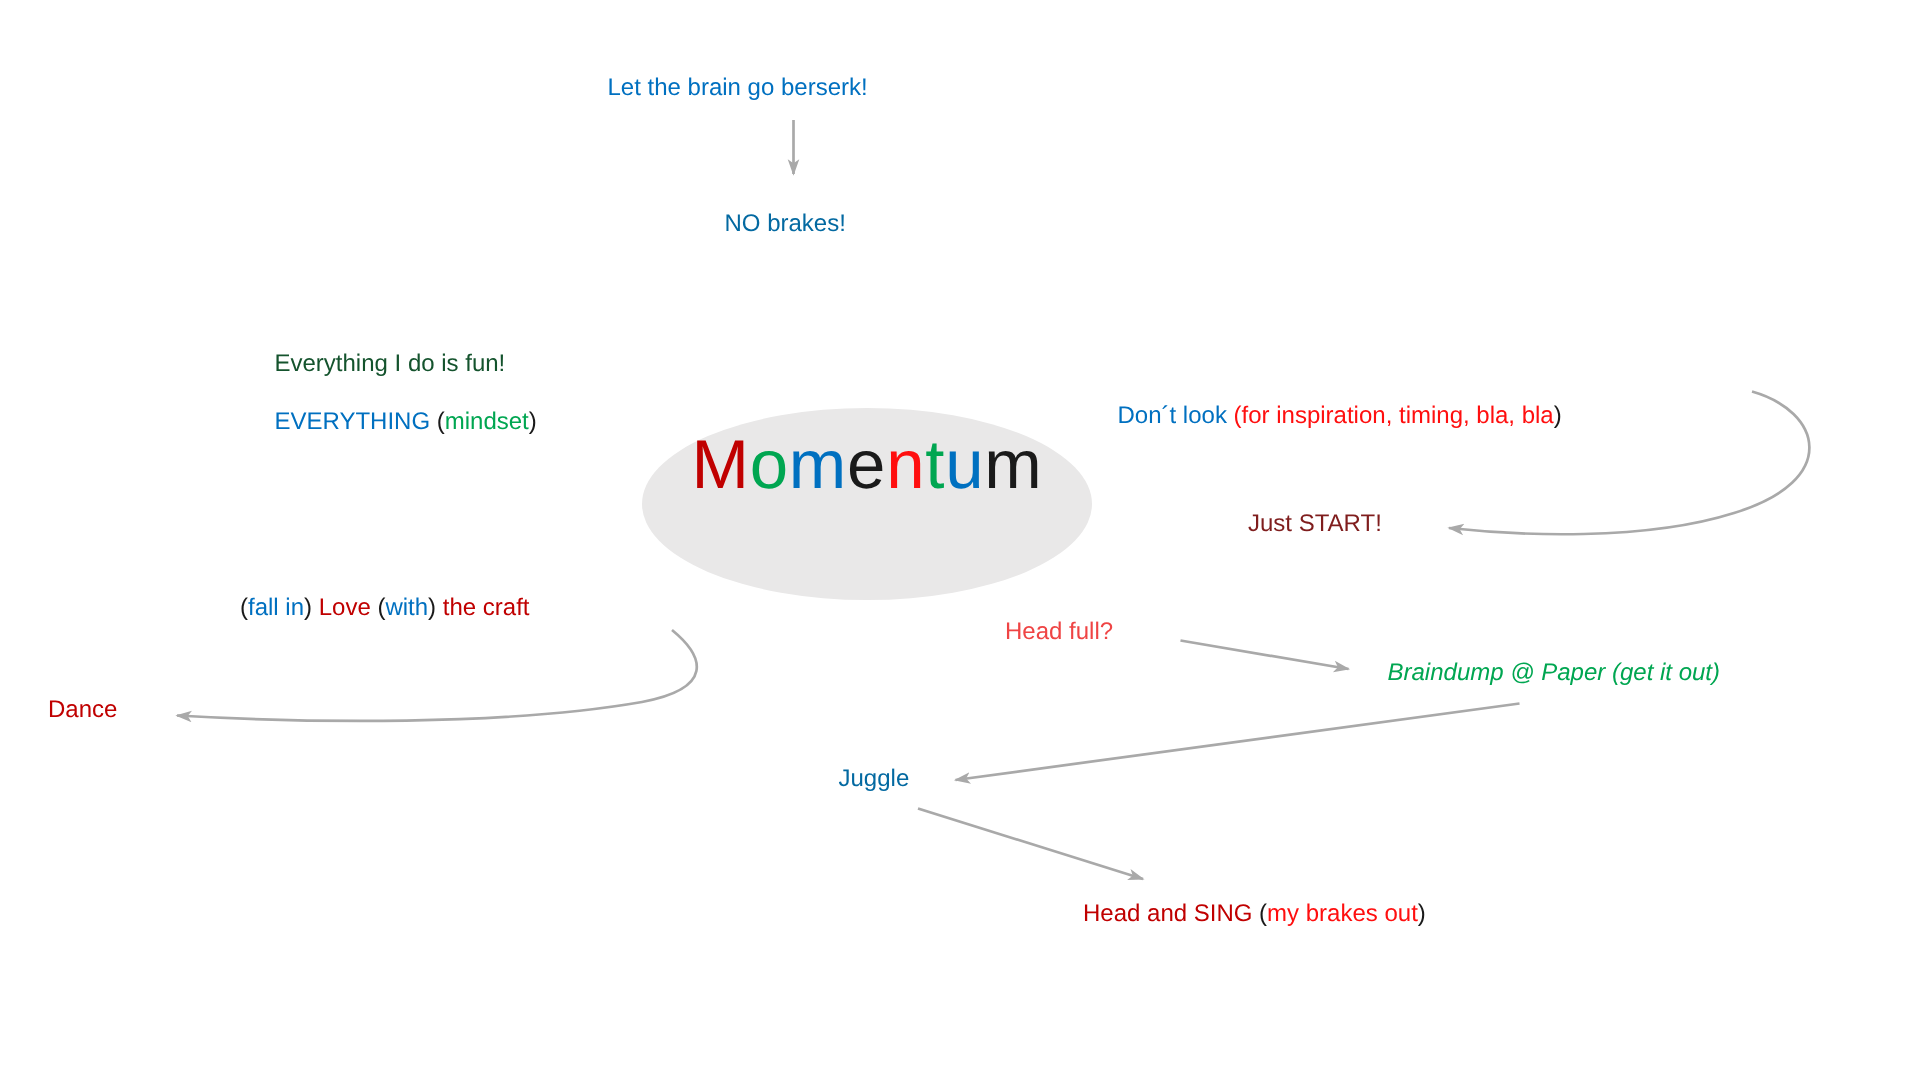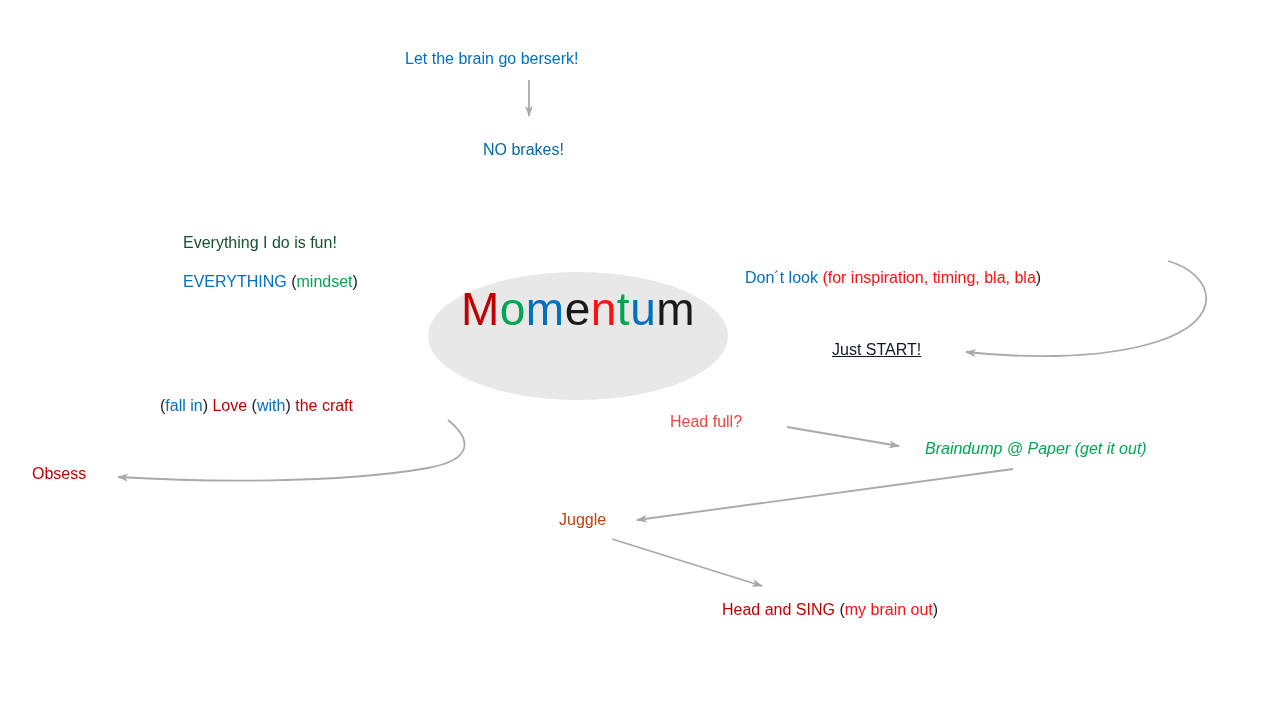--- a/index.html
+++ b/index.html
@@ -51,25 +51,25 @@
 <div class="node" style="left:405px; top:47px;"><span style="color: rgb(0, 112, 192);">Let the brain go berserk!</span></div>
 
 <div class="node" style="left:483px; top:138px;"><span style="color: #0369a1; margin-top: 32px;">NO brakes!</span></div>
 
 <div class="node" style="left:183px; top:231px;"><span style="color: #14532d;">Everything I do is fun!</span></div>
 
 <div class="node" style="left:183px; top:270px;"><span style="color: rgb(0, 112, 192);">EVERYTHING </span><span style="color: rgb(26, 26, 26);">(</span><span style="color: rgb(0, 166, 81);">mindset</span><span style="color: rgb(26, 26, 26);">)</span></div>
 
 <div class="node" style="left:745px; top:239px;margin-top:27px;"><span style="color: rgb(0, 112, 192);">Don´t look </span><span style="color: rgb(255, 15, 15);">(for inspiration, timing, bla, bla</span><span style="color: rgb(26, 26, 26);">)</span></div>
 
-<div class="node" style="left:832px; top:338px;"><span style="color: #0f172a; text-decoration: underline;">Just START!</span></div>
+<div class="node" style="left:832px; top:338px;"><span style="color: #7f1d1d;">Just START!</span></div>
 
 <div class="node" style="left:160px; top:394px;"><span style="color: rgb(26, 26, 26);">(</span><span style="color: rgb(0, 112, 192);">fall in</span><span style="color: rgb(26, 26, 26);">) </span><span style="color: rgb(192, 0, 0);">Love</span><span style="color: rgb(26, 26, 26);"> (</span><span style="color: rgb(0, 112, 192);">with</span><span style="color: rgb(26, 26, 26);">) </span><span style="color: rgb(192, 0, 0);">the craft</span></div>
 
-<div class="node" style="left:32px; top:462px;"><span style="color: rgb(192, 0, 0);">Obsess</span></div>
+<div class="node" style="left:32px; top:462px;"><span style="color: rgb(192, 0, 0);">Dance</span></div>
 
 <div class="node" style="left:670px; top:410px;"><span style="color: #ef4444;">Head full?</span></div>
 
 <div class="node" style="left:925px; top:437px;font-style:italic;"><span style="color: rgb(0, 166, 81);">Braindump @ Paper (get it out)</span></div>
 
-<div class="node" style="left:559px; top:508px;"><span style="color: #c2410c; margin-top: 29px;">Juggle</span></div>
+<div class="node" style="left:559px; top:508px;"><span style="color: #0369a1; margin-top: 29px;">Juggle</span></div>
 
-<div class="node" style="left:722px; top:598px;"><span style="color: rgb(192, 0, 0);">Head and SING </span><span style="color: rgb(26, 26, 26);">(</span><span style="color: rgb(255, 15, 15);">my brain out</span><span style="color: rgb(26, 26, 26);">)</span></div>
+<div class="node" style="left:722px; top:598px;"><span style="color: rgb(192, 0, 0);">Head and SING </span><span style="color: rgb(26, 26, 26);">(</span><span style="color: rgb(255, 15, 15);">my brakes out</span><span style="color: rgb(26, 26, 26);">)</span></div>
 
 </body></html>

